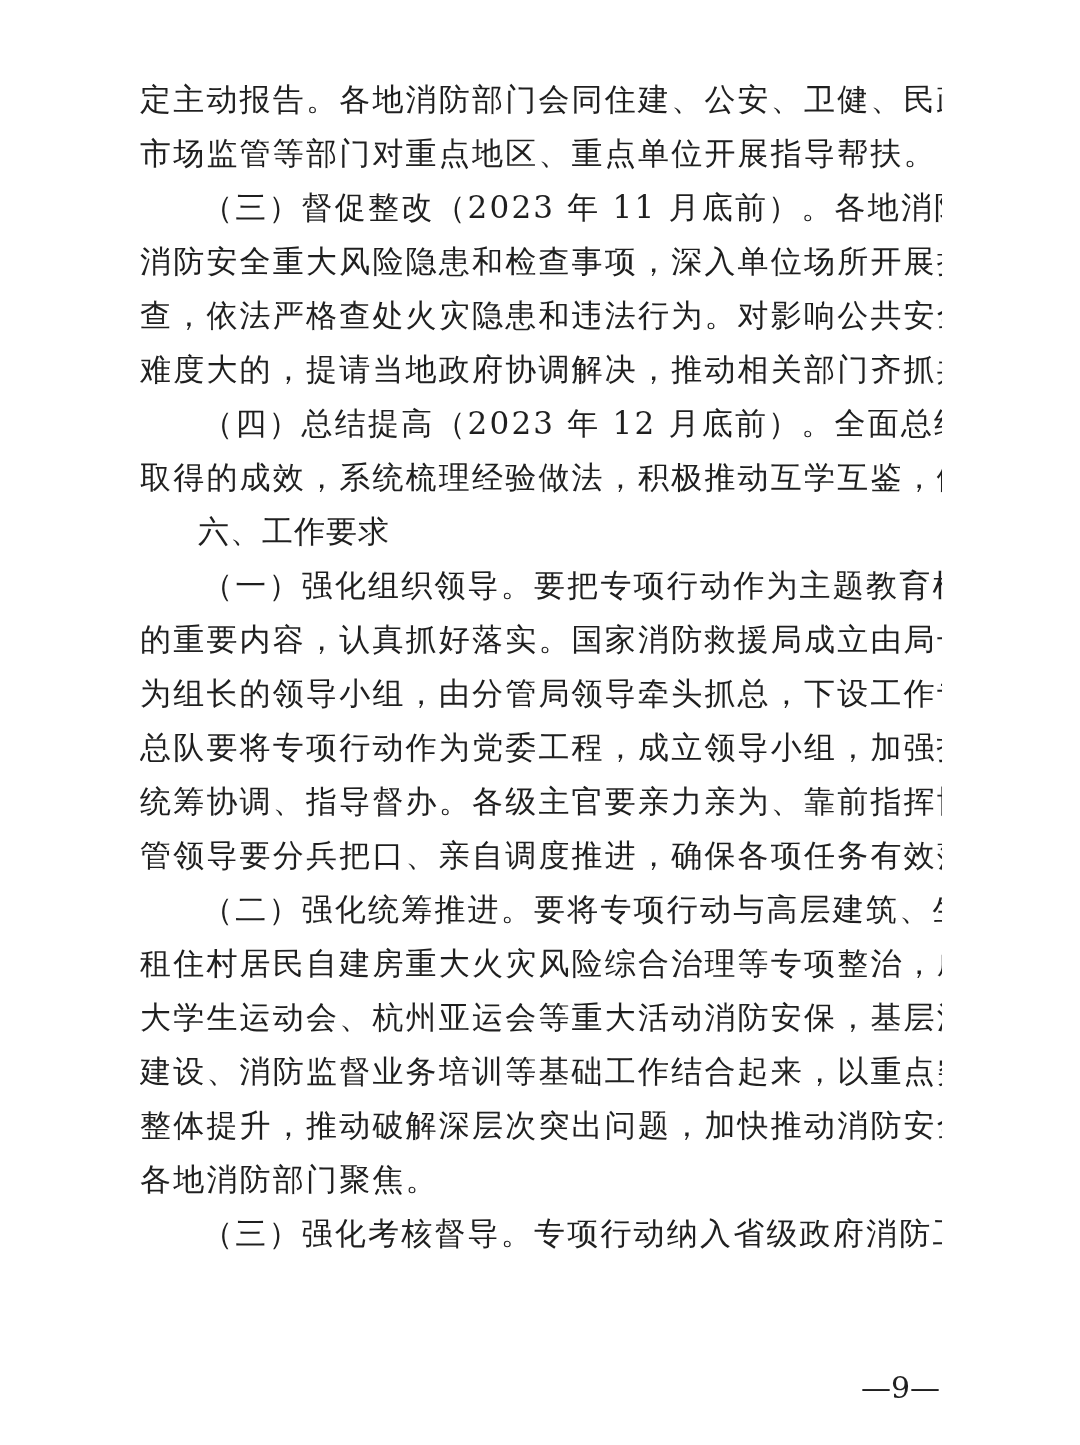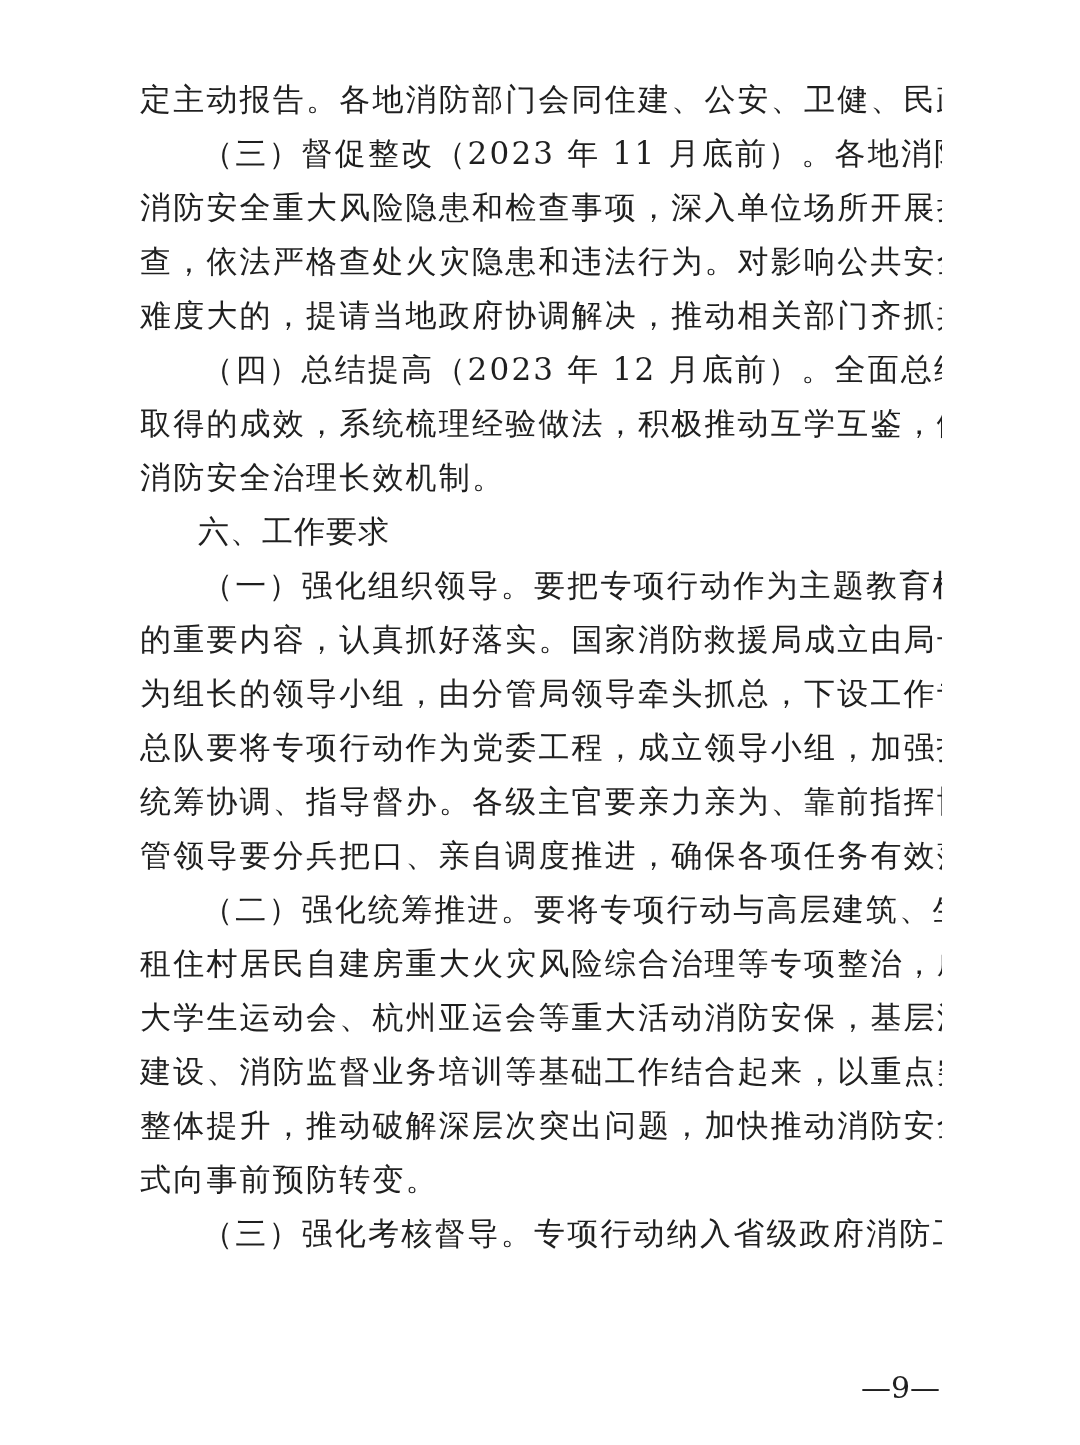--- a/index.html
+++ b/index.html
@@ -43,53 +43,53 @@
     font-family: "DejaVu Serif", "Liberation Serif", serif;
   }
 </style>
 </head>
 <body>
 
 <div class="page">
 
   <div>
     <div class="line">定主动报告。各地消防部门会同住建、公安、卫健、民政、应急、</div>
+    <div class="line last">市场监管等部门对重点地区、重点单位开展指导帮扶。</div>
   </div>
 
   <div>
     <div class="line indent">（三）督促整改（2023 年 11 月底前）。各地消防部门聚焦</div>
     <div class="line">消防安全重大风险隐患和检查事项，深入单位场所开展执法检</div>
     <div class="line">查，依法严格查处火灾隐患和违法行为。对影响公共安全、整改</div>
     <div class="line last">难度大的，提请当地政府协调解决，推动相关部门齐抓共管。</div>
   </div>
 
   <div>
     <div class="line indent">（四）总结提高（2023 年 12 月底前）。全面总结专项行动</div>
     <div class="line">取得的成效，系统梳理经验做法，积极推动互学互鉴，健全完善</div>
-    <div class="line last">消防安全治理长效机制。</div>
   </div>
 
   <div class="line heading">六、工作要求</div>
 
   <div>
     <div class="line indent">（一）强化组织领导。要把专项行动作为主题教育检视整改</div>
     <div class="line">的重要内容，认真抓好落实。国家消防救援局成立由局长、政委</div>
     <div class="line">为组长的领导小组，由分管局领导牵头抓总，下设工作专班。各</div>
     <div class="line">总队要将专项行动作为党委工程，成立领导小组，加强指挥调度、</div>
     <div class="line">统筹协调、指导督办。各级主官要亲力亲为、靠前指挥协调，分</div>
     <div class="line last">管领导要分兵把口、亲自调度推进，确保各项任务有效落实。</div>
   </div>
 
   <div>
     <div class="line indent">（二）强化统筹推进。要将专项行动与高层建筑、生产经营</div>
     <div class="line">租住村居民自建房重大火灾风险综合治理等专项整治，成都世界</div>
     <div class="line">大学生运动会、杭州亚运会等重大活动消防安保，基层消防力量</div>
     <div class="line">建设、消防监督业务培训等基础工作结合起来，以重点突破带动</div>
     <div class="line">整体提升，推动破解深层次突出问题，加快推动消防安全治理模</div>
-    <div class="line last">式向事前预防转变。</div>
+    <div class="line last">各地消防部门聚焦。</div>
   </div>
 
   <div>
     <div class="line indent">（三）强化考核督导。专项行动纳入省级政府消防工作考核</div>
   </div>
 </div>
 
 <div class="page-number">—9—</div>
 
 </body></html>

